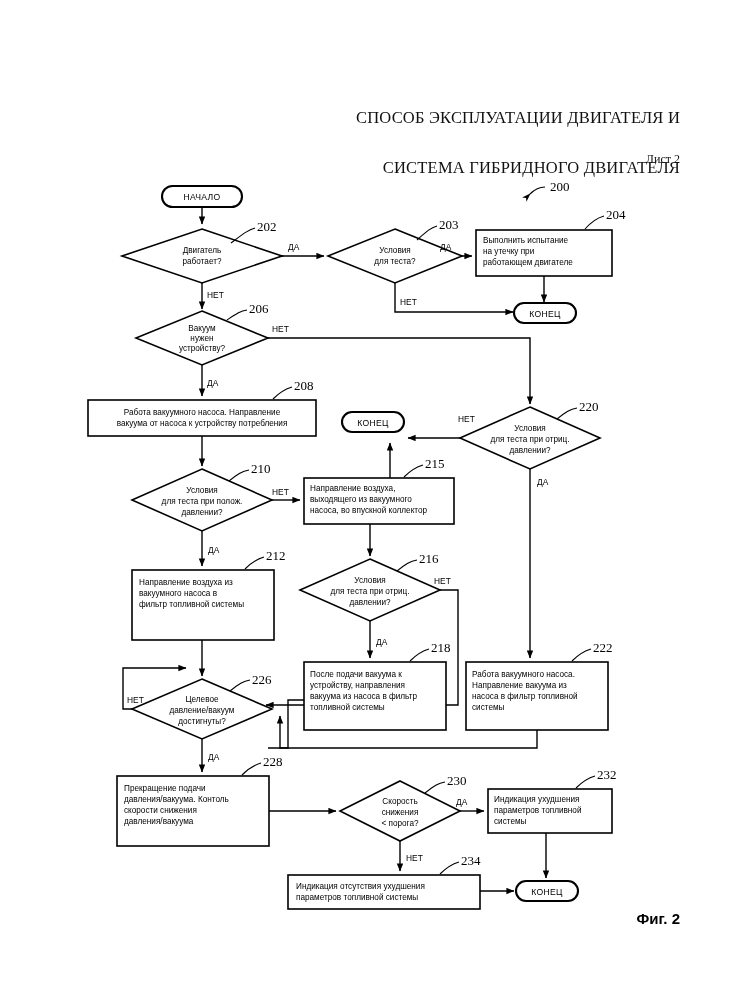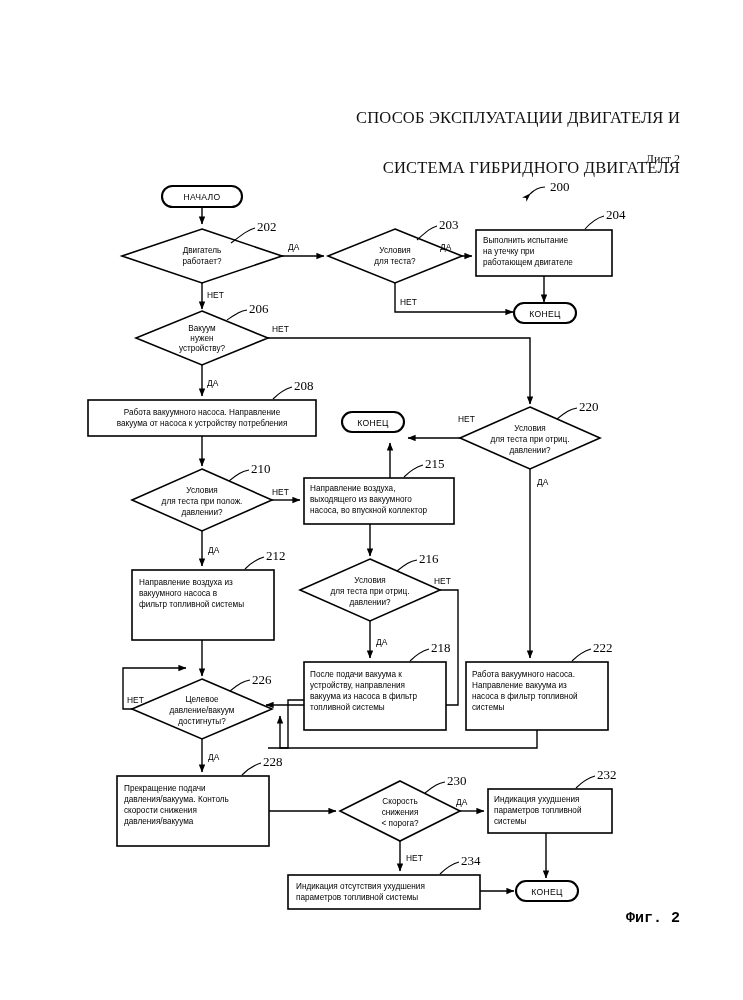--- a/index.html
+++ b/index.html
@@ -29,21 +29,21 @@
     color: #111;
     white-space: nowrap;
   }
   #title-l1 { top: 108px; font-size: 16.5px; letter-spacing: .2px; }
   #title-l2 { top: 130px; font-size: 16.5px; letter-spacing: .2px; margin-top: 28px; }
   #sheet-no  { top: 152px; font-size: 12px; }
   #fig-label {
     position: absolute;
     right: 63px;
     top: 910px;
-    font-family: Liberation Mono, monospace;
+    font-family: Liberation Sans, sans-serif;
     font-weight: bold;
     font-size: 15px;
   }
   svg { display: block; }
   svg text { font-family: "Liberation Sans", sans-serif; fill: #000; }
   .nodetext { font-size: 8.2px; }
   .termtext { font-size: 8.6px; letter-spacing: .3px; }
   .edgelbl  { font-size: 8.4px; }
   .refnum   { font-family: "Liberation Serif", serif; font-size: 13px; }
   .shape    { fill: #ffffff; stroke: #000000; stroke-width: 1.6; }

